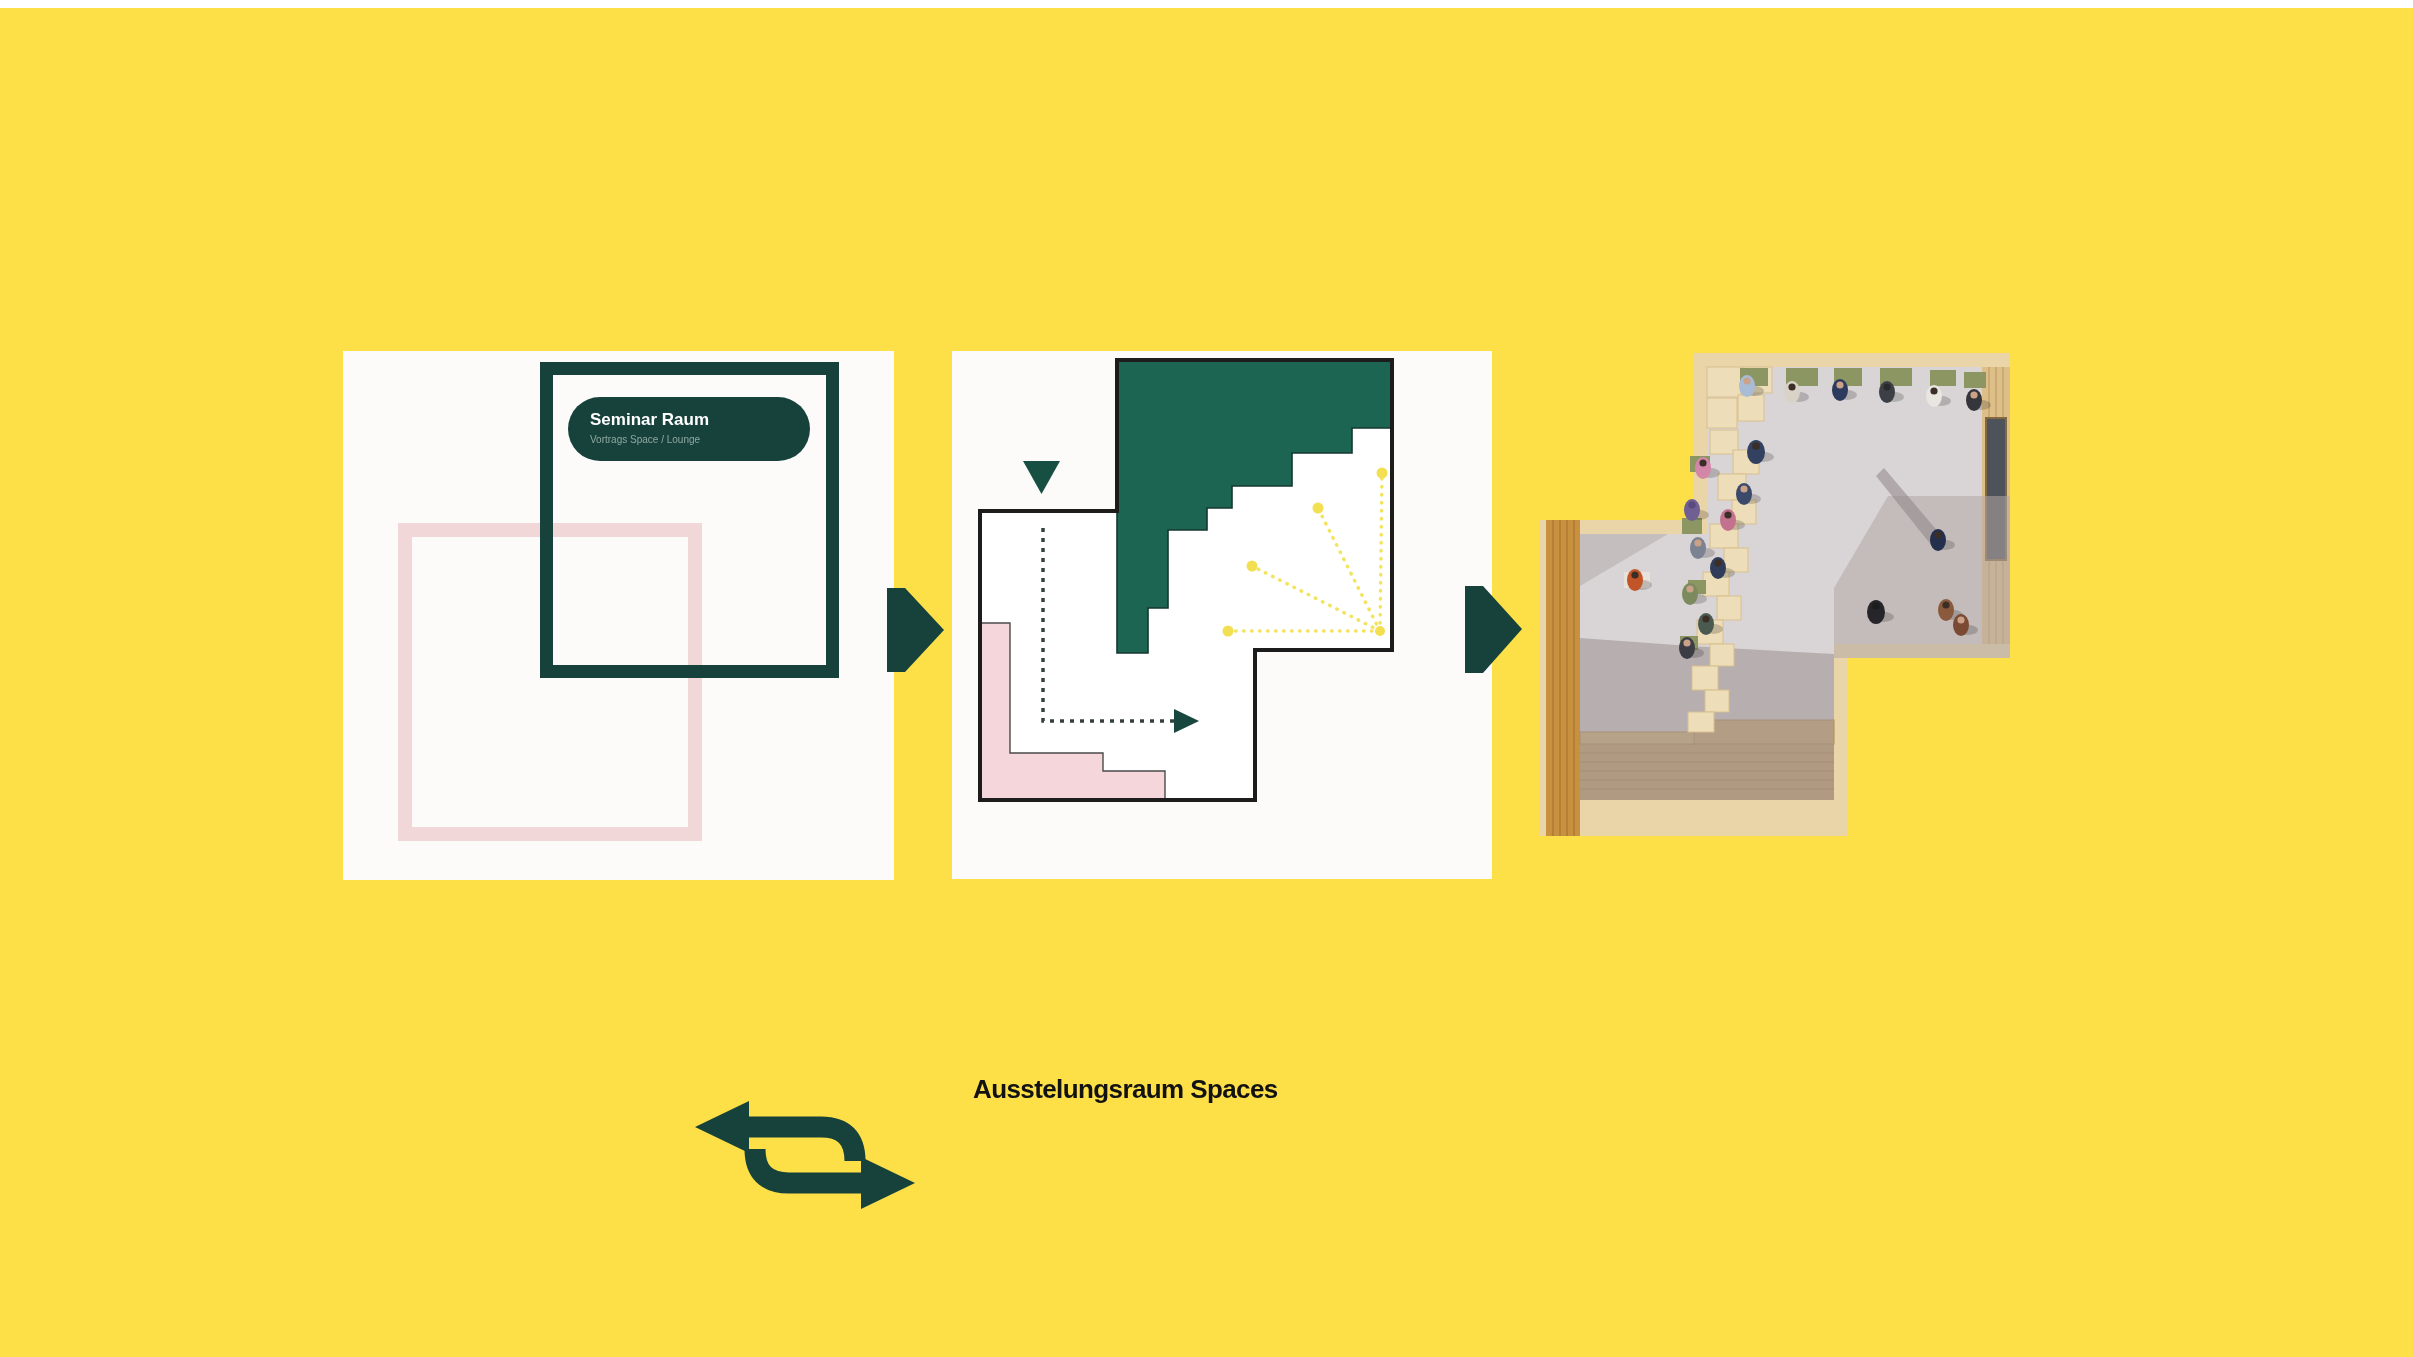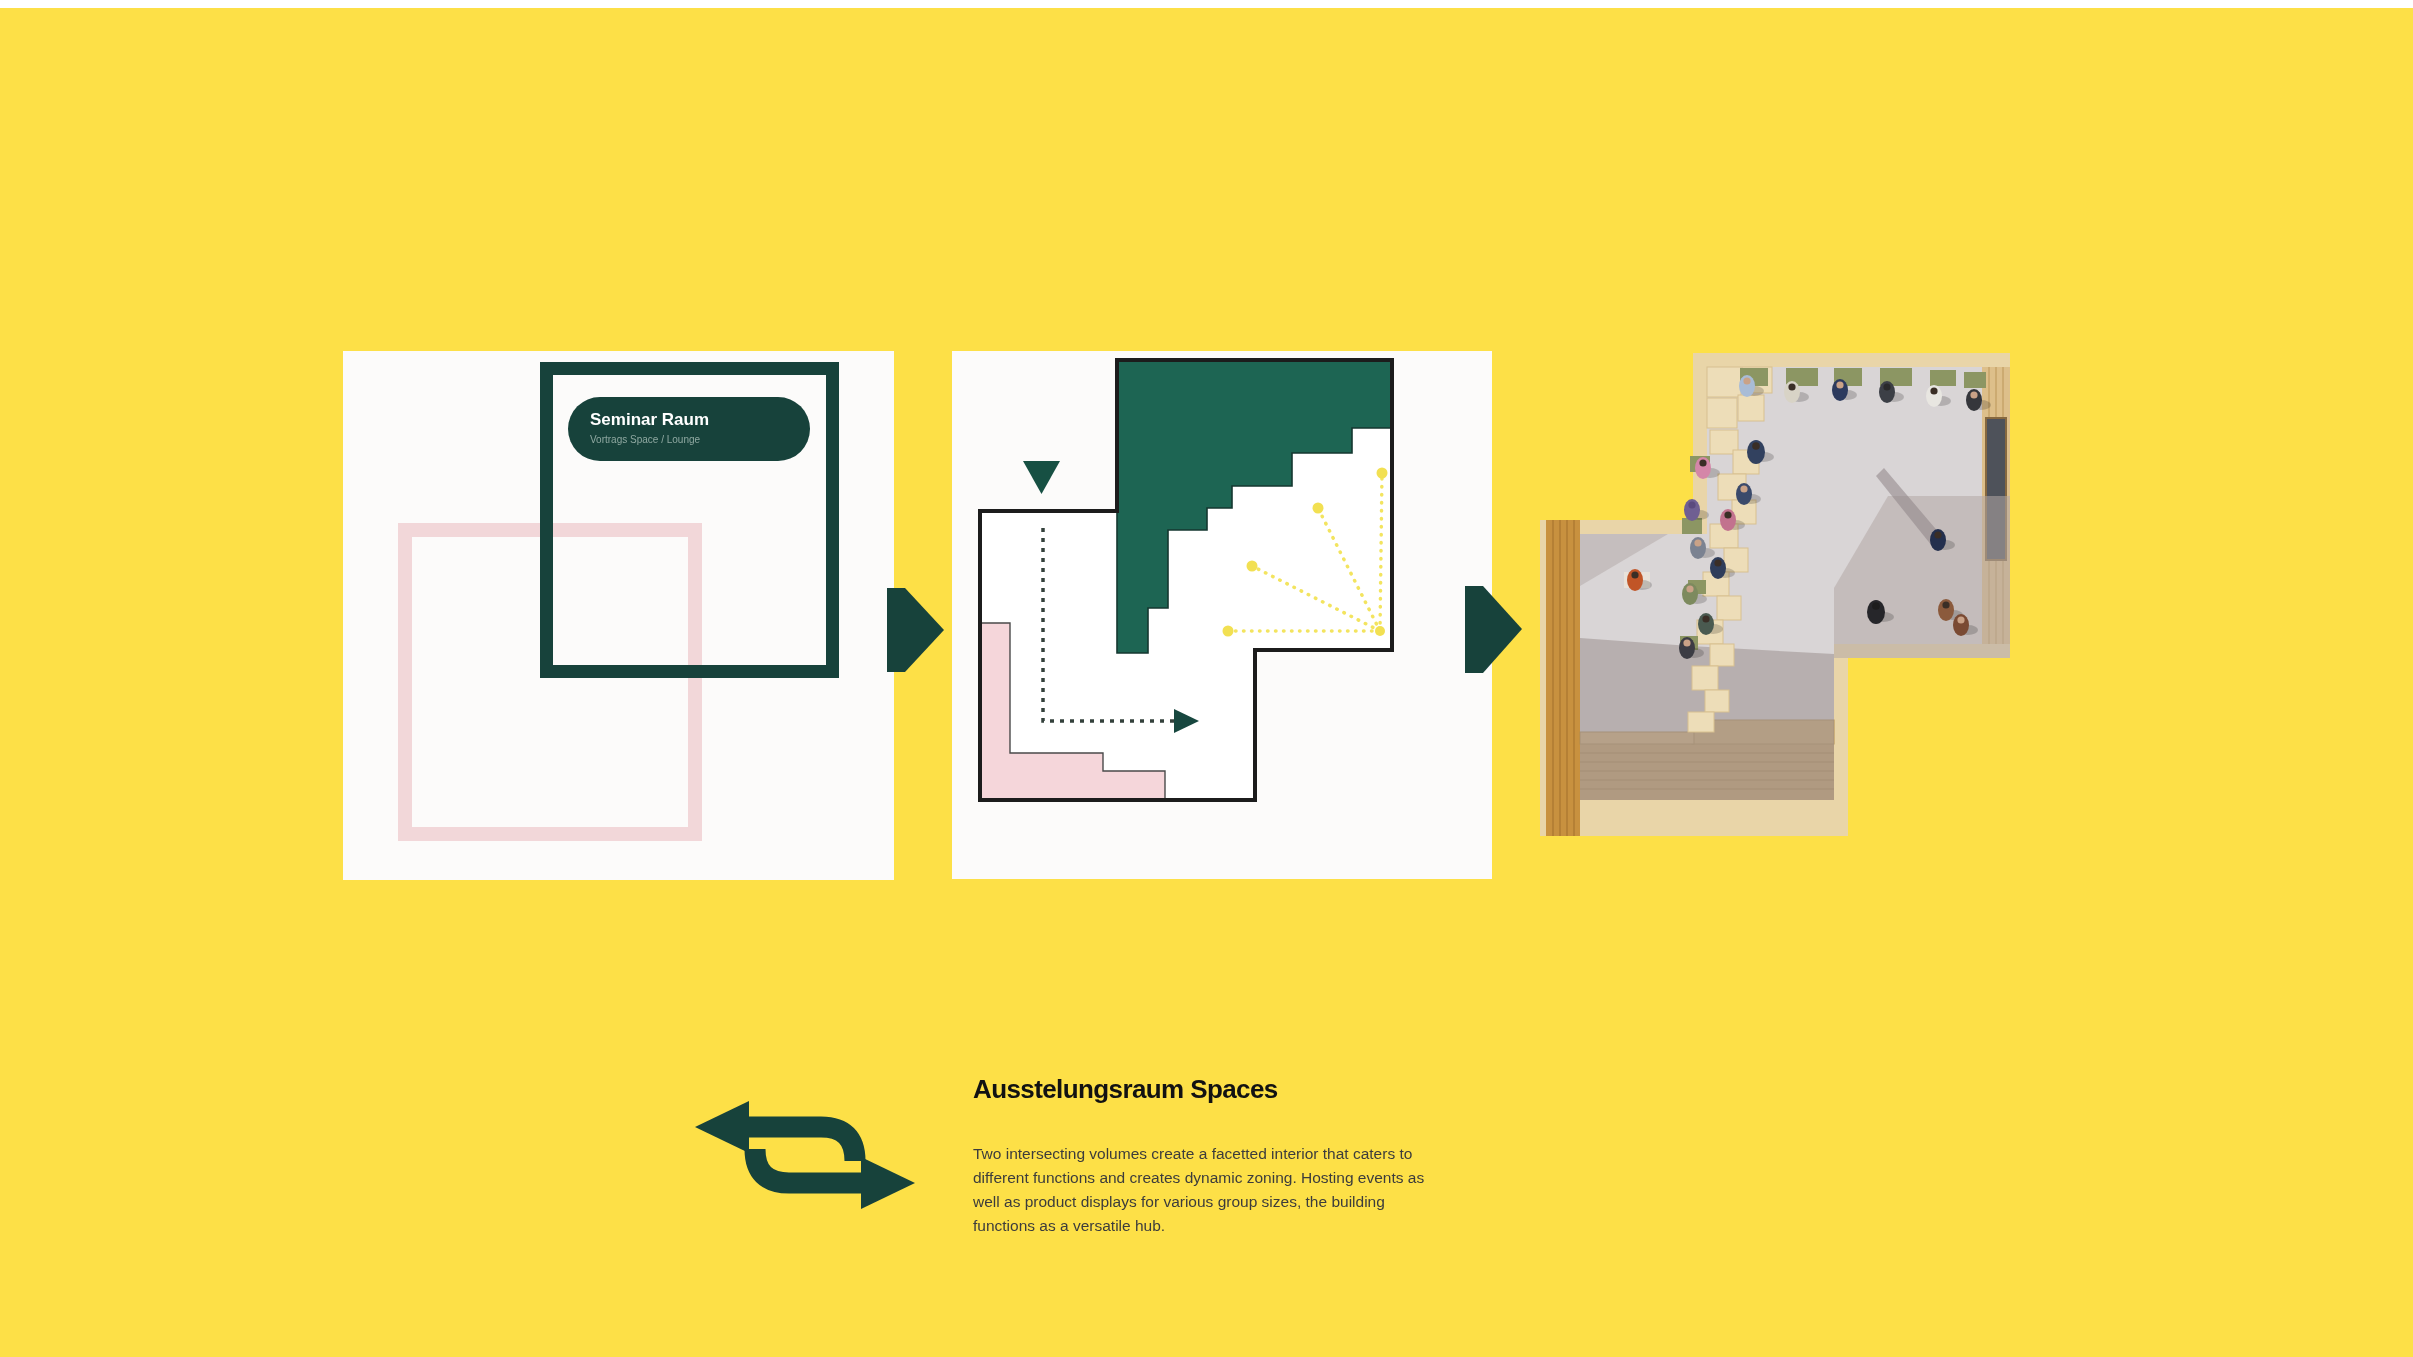--- a/index.html
+++ b/index.html
@@ -274,15 +274,14 @@
   <svg class="abs" style="left:695px;top:1086px;" width="220" height="122" viewBox="0 0 220 122">
     <g fill="none" stroke="#17423b" stroke-width="21">
       <path d="M52,33 H126 Q160,33 160,67"></path>
       <path d="M168,89 H94 Q60,89 60,55"></path>
     </g>
     <polygon points="0,33 54,7 54,59" fill="#17423b"></polygon>
     <polygon points="220,89 166,63 166,115" fill="#17423b"></polygon>
   </svg>
 
   <div class="headline">Ausstelungsraum Spaces</div>
-  <div class="bodycopy">Two intersecting volumes create a facetted interior that caters to different functions and creates dynamic zoning. Hosting events as well as product displays for various group sizes, the building functions as a versatile hub.</div>
 
 </div>
 
 </body></html>

